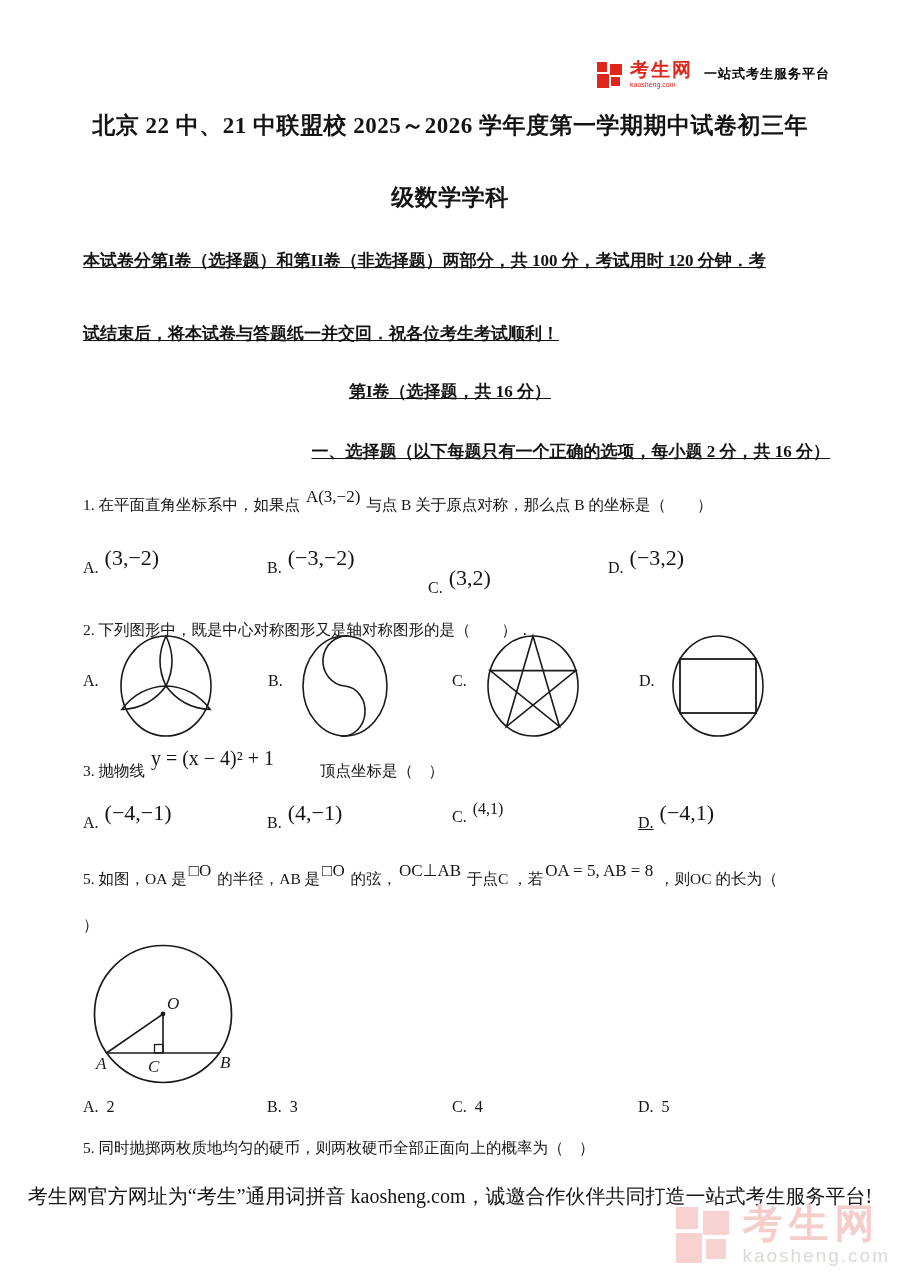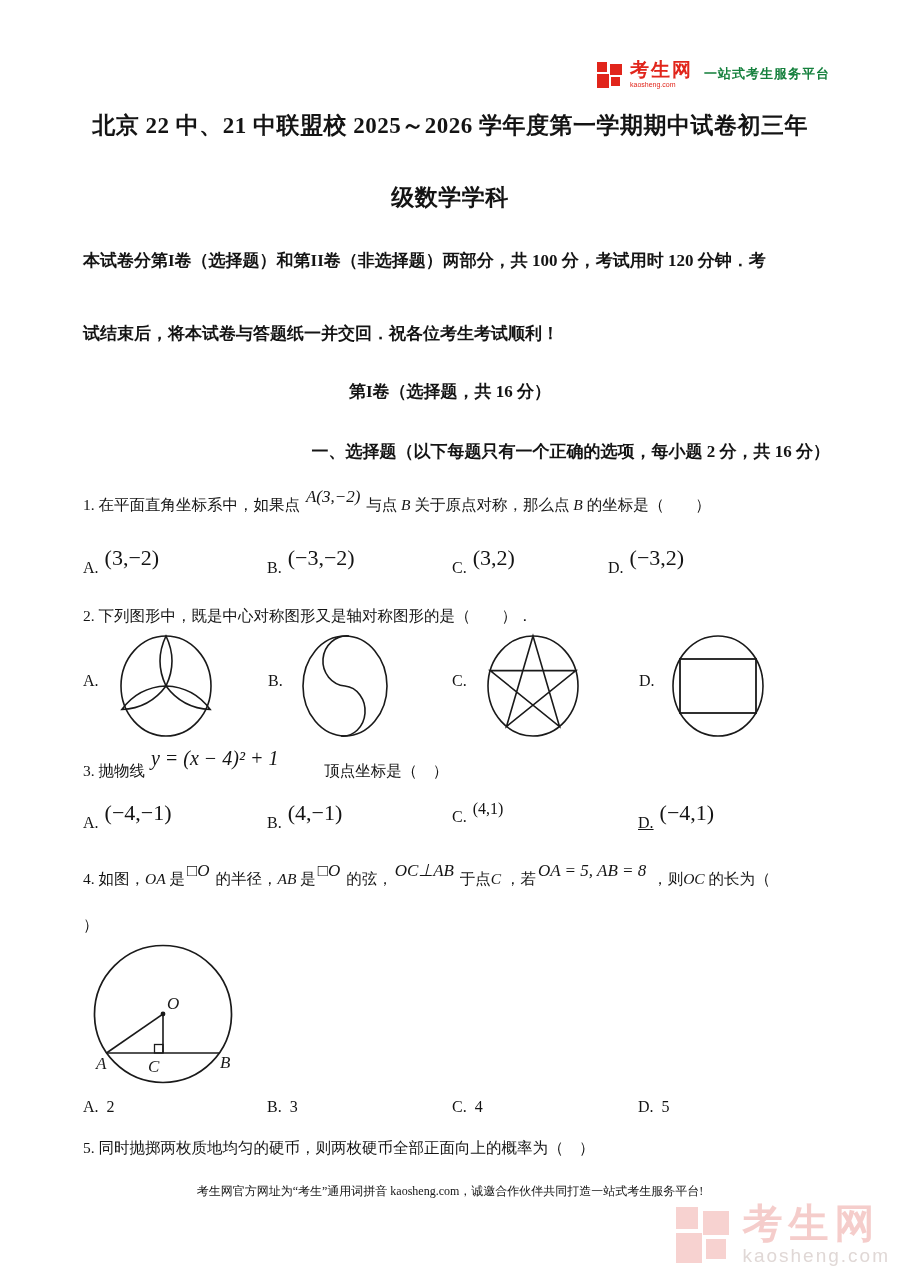--- a/index.html
+++ b/index.html
@@ -3,58 +3,58 @@
 <meta charset="utf-8">
 <style>
   html,body{margin:0;padding:0;}
   body{
     width:900px;height:1273px;background:#ffffff;position:relative;
     font-family:"Liberation Serif","DejaVu Serif",serif;color:#141414;
     overflow:hidden;
   }
   .abs{position:absolute;}
   .center{left:0;right:0;text-align:center;}
-  .bold{font-weight:bold;}
+  .bold{font-weight:bold;text-decoration:underline;}
   
   .logo-top{top:60px;right:70px;display:flex;align-items:center;gap:7px;}
   .ks-icon{width:26px;height:27px;position:relative;flex:0 0 auto;}
   .ks-icon i{position:absolute;background:#e1251b;display:block;}
   .ks-icon .s1{left:0;top:1px;width:10px;height:10px;}
   .ks-icon .s2{left:0;top:13px;width:12px;height:14px;}
   .ks-icon .s3{left:13px;top:3px;width:12px;height:11px;}
   .ks-icon .s4{left:14px;top:16px;width:9px;height:9px;}
   .ks-brandcol{display:flex;flex-direction:column;line-height:1;}
   .ks-brand{color:#e1251b;font-size:19px;font-weight:bold;letter-spacing:2px;font-family:"Liberation Sans",sans-serif;}
   .ks-domain{color:#e1251b;font-size:7px;margin-top:2px;font-family:"Liberation Sans",sans-serif;}
-  .ks-tag{color:#15803d;font-size:13px;font-weight:bold;margin-left:4px;letter-spacing:1px;font-family:"Liberation Sans",sans-serif;}
+  .ks-tag{color:#000000;font-size:13px;font-weight:bold;margin-left:4px;letter-spacing:1px;font-family:"Liberation Sans",sans-serif;}
   
   .title-line{font-size:23px;font-weight:bold;letter-spacing:.5px;}
   .body-line{left:83px;right:70px;font-size:17px;}
   .q-line{left:83px;right:50px;font-size:15.5px;}
-  .math{font-style:italic;font-family:"Liberation Serif",serif;}
+  .math{font-family:"Liberation Serif",serif;}
   .raised{position:relative;top:-8px;font-size:17px;display:inline-block;padding:0 2px;}
   .raised-big{position:relative;top:-11px;font-size:20px;display:inline-block;padding:0 2px;}
   .opt-label{font-size:16px;}
   .opt-val{font-size:22px;position:relative;top:-8px;display:inline-block;margin-left:6px;}
   .opt-plain{font-size:16px;margin-left:8px;}
   .optrow{left:0;right:0;height:40px;}
   .opt{position:absolute;white-space:nowrap;}
   svg{display:block;}
   
   .wm{right:10px;top:1203px;display:flex;align-items:center;gap:10px;}
   .wm-icon{width:56px;height:58px;position:relative;flex:0 0 auto;}
   .wm-icon i{position:absolute;background:#f7d2d0;display:block;}
   .wm-icon .s1{left:0;top:2px;width:22px;height:22px;}
   .wm-icon .s2{left:0;top:28px;width:26px;height:30px;}
   .wm-icon .s3{left:27px;top:6px;width:26px;height:24px;}
   .wm-icon .s4{left:30px;top:34px;width:20px;height:20px;}
   .wm-textcol{display:flex;flex-direction:column;line-height:1;}
   .wm-brand{color:#f5cdcb;font-size:40px;font-weight:bold;letter-spacing:6px;font-family:"Liberation Sans",sans-serif;}
   .wm-domain{color:#e0d8d6;font-size:19px;margin-top:3px;letter-spacing:2px;font-family:"Liberation Sans",sans-serif;}
-  .footer-line{font-size:12px;text-align:center;}
+  .footer-line{font-size:20px;text-align:center;}
 </style>
 </head>
 <body>
 
 <div class="abs logo-top">
   <span class="ks-icon">
       <i class="s1"></i>
       <i class="s2"></i>
       <i class="s3"></i>
       <i class="s4"></i>
@@ -80,25 +80,25 @@
   <span class="math raised">A(3,−2)</span>
   <span>与点</span>
   <span class="math">B</span>
   <span>关于原点对称，那么点</span>
   <span class="math">B</span>
   <span>的坐标是（　　）</span>
 </div>
 <div class="abs optrow" style="top:553px;">
   <span class="opt" style="left:83px;"><span class="opt-label">A.</span><span class="opt-val">(3,−2)</span></span>
   <span class="opt" style="left:267px;"><span class="opt-label">B.</span><span class="opt-val">(−3,−2)</span></span>
-  <span class="opt" style="left:452px;"><span class="opt-label">C.</span><span class="opt-val">(3,2)</span></span>
+  <span class="opt" style="left:428px;margin-top:20px;"><span class="opt-label">C.</span><span class="opt-val">(3,2)</span></span>
   <span class="opt" style="left:608px;"><span class="opt-label">D.</span><span class="opt-val">(−3,2)</span></span>
 </div>
 
-<div class="abs q-line" style="top:606px;">2. 下列图形中，既是中心对称图形又是轴对称图形的是（　　）．</div>
+<div class="abs q-line" style="top:620px;">2. 下列图形中，既是中心对称图形又是轴对称图形的是（　　）．</div>
 <div class="abs" style="top:630px;left:0;right:0;height:112px;">
   <span class="opt opt-label" style="left:83px;top:42px;">A.</span>
   <span class="opt opt-label" style="left:268px;top:42px;">B.</span>
   <span class="opt opt-label" style="left:452px;top:42px;">C.</span>
   <span class="opt opt-label" style="left:639px;top:42px;">D.</span>
 
   <svg class="abs" style="left:118px;top:3px;" width="96" height="106" viewBox="0 0 96 106" aria-label="trefoil-in-circle">
     <ellipse cx="48" cy="53" rx="45" ry="50" fill="none" stroke="#1a1a1a" stroke-width="1.6"></ellipse>
     <g stroke="#1a1a1a" stroke-width="1.6" fill="none">
       <path d="M48 53 Q36 28 48 3 Q60 28 48 53 Z"></path>
@@ -129,21 +129,21 @@
   <span style="margin-left:40px;">顶点坐标是（　）</span>
 </div>
 <div class="abs optrow" style="top:808px;">
   <span class="opt" style="left:83px;"><span class="opt-label">A.</span><span class="opt-val">(−4,−1)</span></span>
   <span class="opt" style="left:267px;"><span class="opt-label">B.</span><span class="opt-val">(4,−1)</span></span>
   <span class="opt" style="left:452px;"><span class="opt-label">C.</span><span class="opt-val" style="font-size:16px;">(4,1)</span></span>
   <span class="opt" style="left:638px;text-decoration:underline;"><span class="opt-label">D.</span><span class="opt-val">(−4,1)</span></span>
 </div>
 
 <div class="abs q-line" style="top:868px;">
-  <span>4. 如图，</span><span class="math">OA</span>
+  <span>5. 如图，</span><span class="math">OA</span>
   <span>是</span><span class="math raised">□O</span>
   <span>的半径，</span><span class="math">AB</span>
   <span>是</span><span class="math raised">□O</span>
   <span>的弦，</span><span class="math raised">OC⊥AB</span>
   <span>于点</span><span class="math">C</span>
   <span>，若</span><span class="math raised">OA = 5,  AB = 8</span>
   <span>，则</span><span class="math">OC</span>
   <span>的长为（</span>
 </div>
 <div class="abs q-line" style="top:915px;">）</div>

